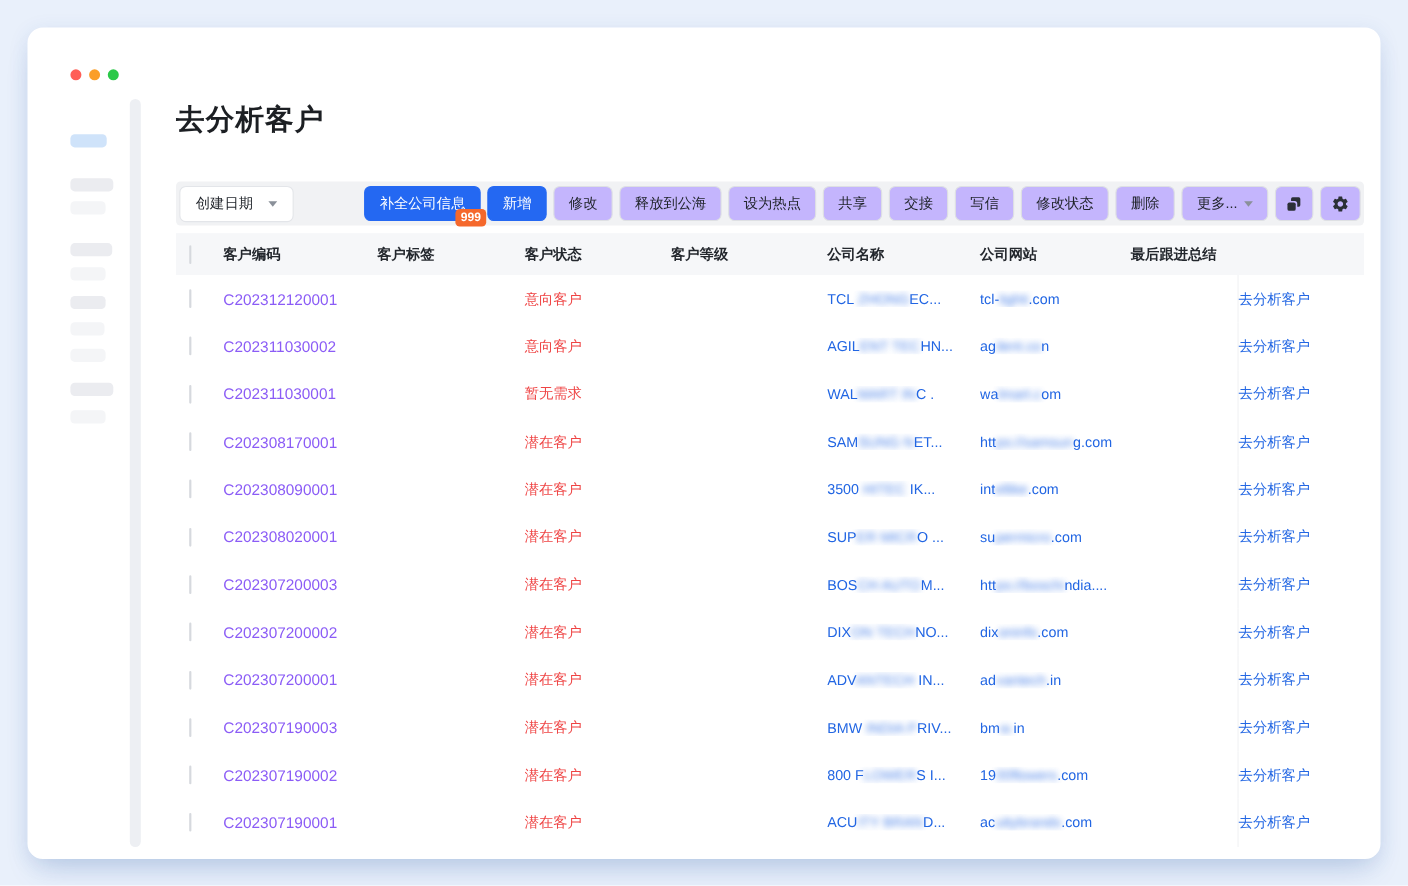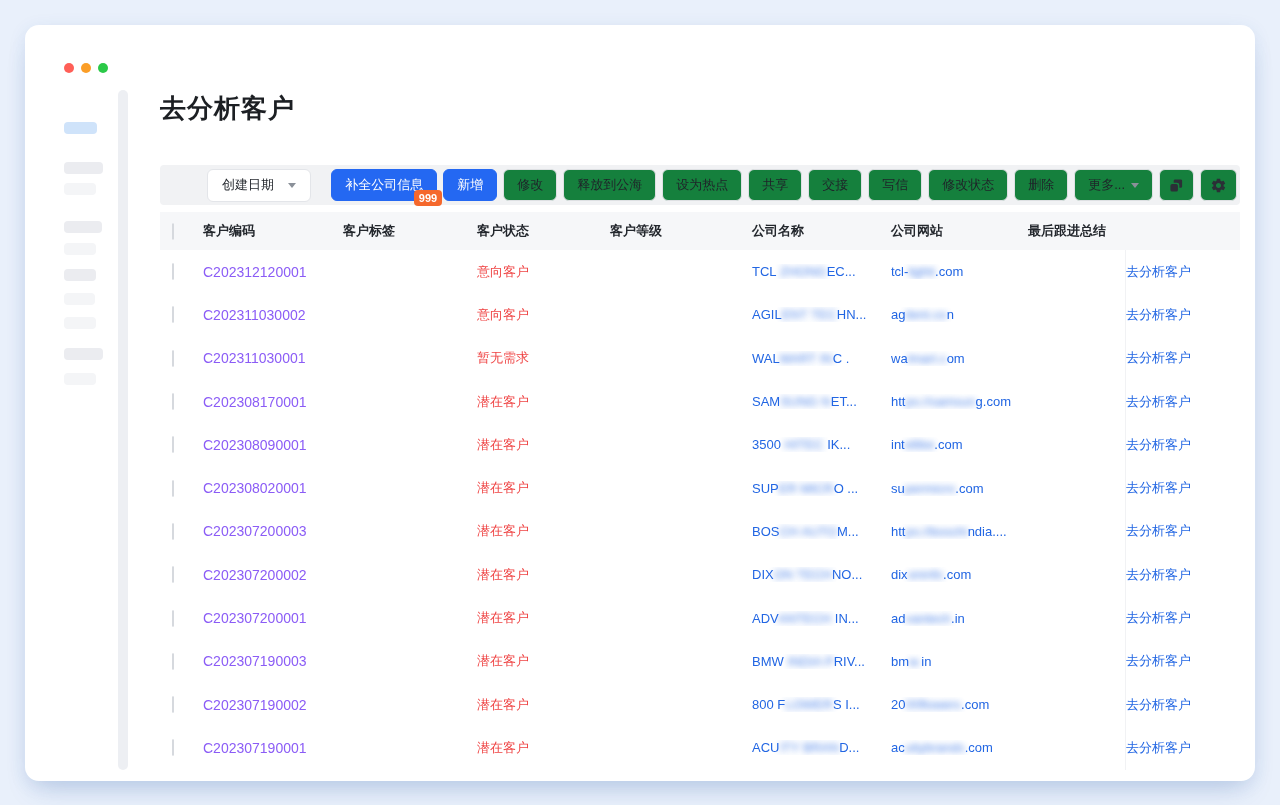--- a/index.html
+++ b/index.html
@@ -34,27 +34,27 @@
   
   .content{position:absolute; left:135px; top:25px; width:1080px;}
   h1.page-title{font-size:26px; font-weight:700; letter-spacing:1px; margin-top:41px; color:#1c1f23;}
   
   .toolbar{
     margin-top:39px; height:40px; background:#f1f2f4; border-radius:4px;
     display:flex; align-items:center; padding:0 3px; gap:6px;
   }
   .filter-select{
     height:33px; background:#fff; border:1px solid #e3e5e9; border-radius:6px;
-    display:flex; align-items:center; gap:14px; padding:0 14px; cursor:pointer;margin-left:44px;
+    display:flex; align-items:center; gap:14px; padding:0 14px; cursor:pointer;
   }
   .filter-select .lbl{font-size:13px; color:var(--text);}
   .caret{width:0; height:0; border-left:4px solid transparent; border-right:4px solid transparent; border-top:5px solid var(--muted); display:inline-block;}
   .spacer{flex:1;}
   .btn{
-    height:32px; border-radius:6px; border:1px solid #dee0e3; background:#15803d;
+    height:32px; border-radius:6px; border:1px solid #dee0e3; background:#c4b5fd;
     font-size:13px; color:var(--text); padding:0 13px; display:flex; align-items:center; gap:6px;
     cursor:pointer; white-space:nowrap; font-family:inherit;
   }
   .btn.primary{background:var(--accent); border-color:var(--accent); color:#fff; font-weight:500;}
   .btn.badge-holder{position:relative;}
   .badge{
     position:absolute; right:-6px; top:-8px; background:var(--badge); color:#fff;
     font-size:11px; font-weight:700; line-height:16px; padding:0 5px; border-radius:4px;margin-top:28px;
   }
   .btn.iconbtn{padding:0 9px; color:#2b2f36;}
@@ -318,21 +318,21 @@
               <a class="action-link">去分析客户</a>
             </div>
           </div>
           <div class="grid-row trow">
             <div><span class="cb"></span></div>
             <div class="code">C202307190002</div>
             <div></div>
             <div class="status">潜在客户</div>
             <div></div>
             <div class="linkcell"><span>800 F</span><span class="blurred">LOWER</span><span>S I...</span></div>
-            <div class="linkcell"><span>20</span><span class="blurred">00flowers</span><span>.com</span></div>
+            <div class="linkcell"><span>19</span><span class="blurred">00flowers</span><span>.com</span></div>
             <div></div>
             <div class="col-action">
               <a class="action-link">去分析客户</a>
             </div>
           </div>
           <div class="grid-row trow">
             <div><span class="cb"></span></div>
             <div class="code">C202307190001</div>
             <div></div>
             <div class="status">潜在客户</div>

